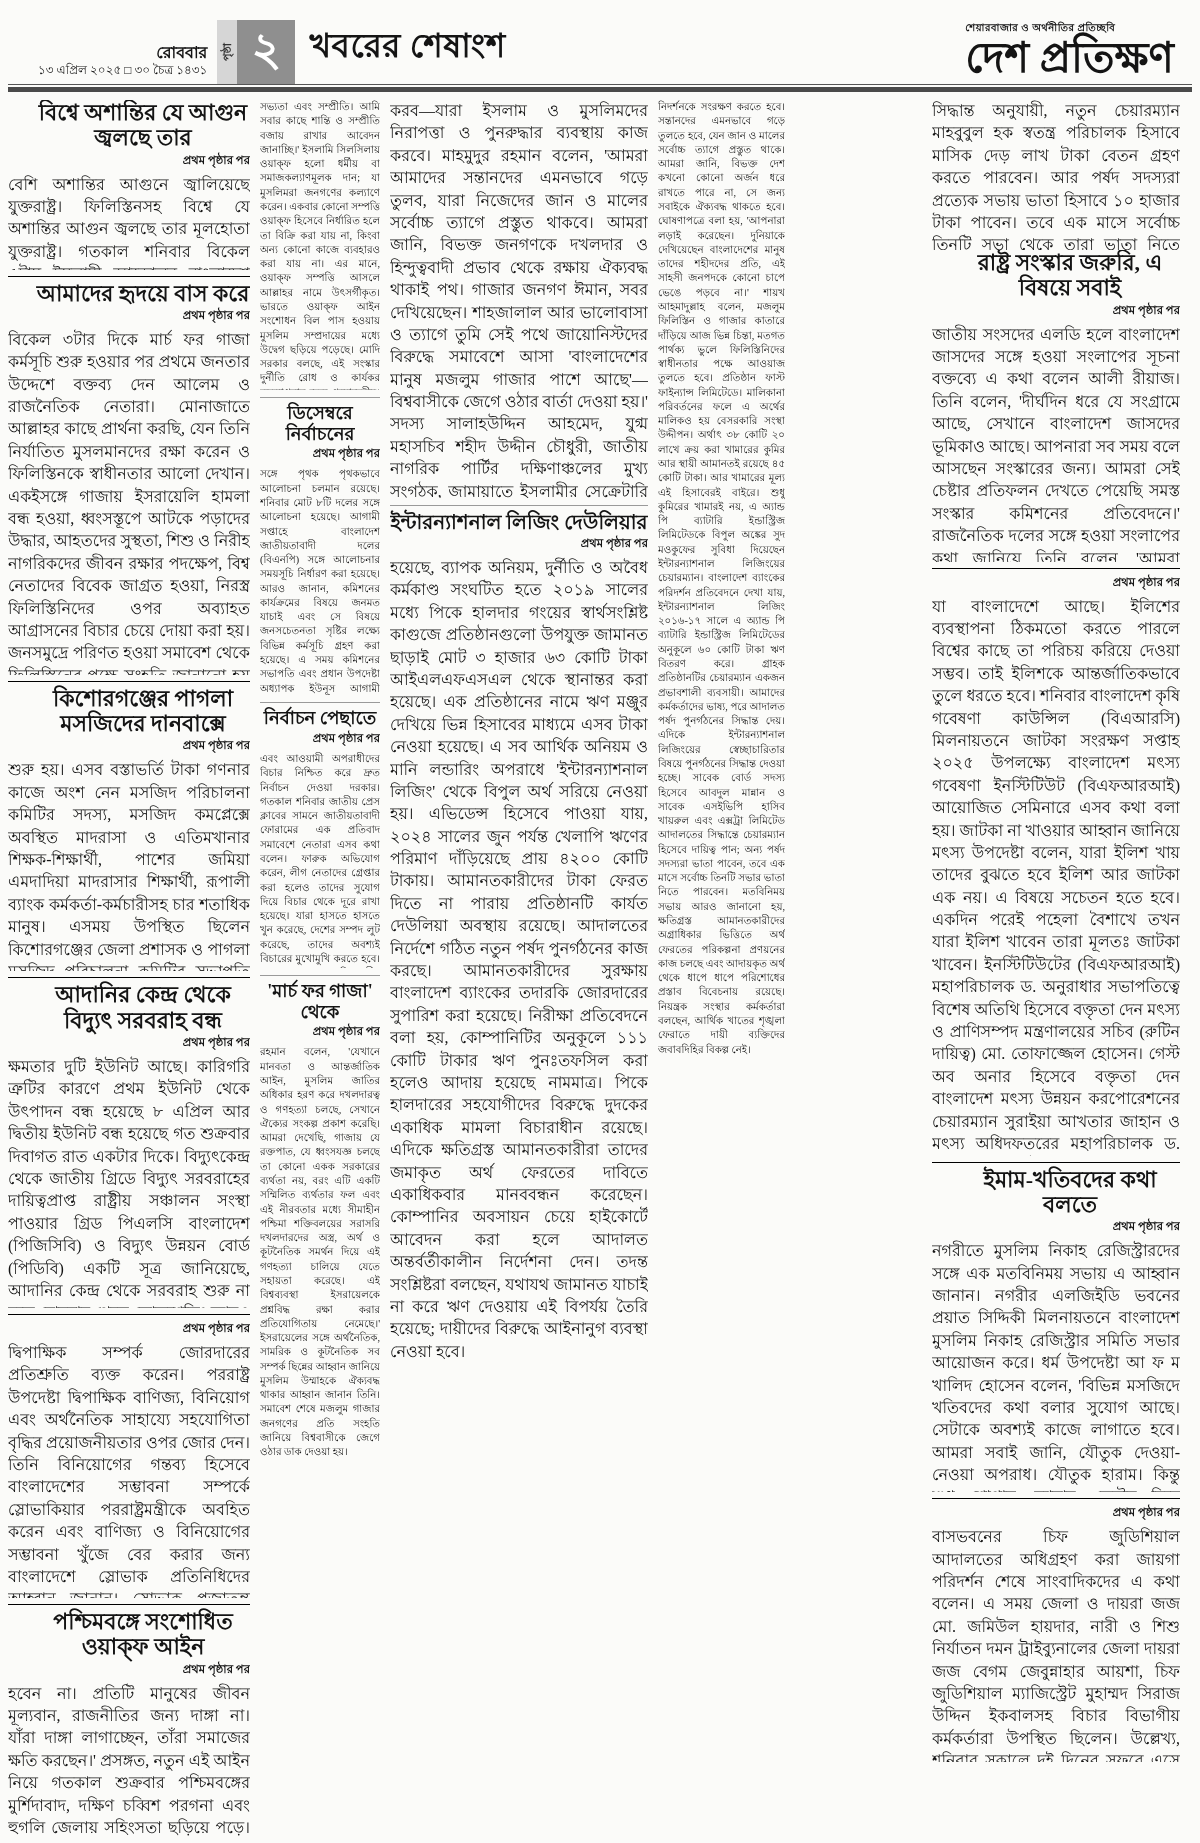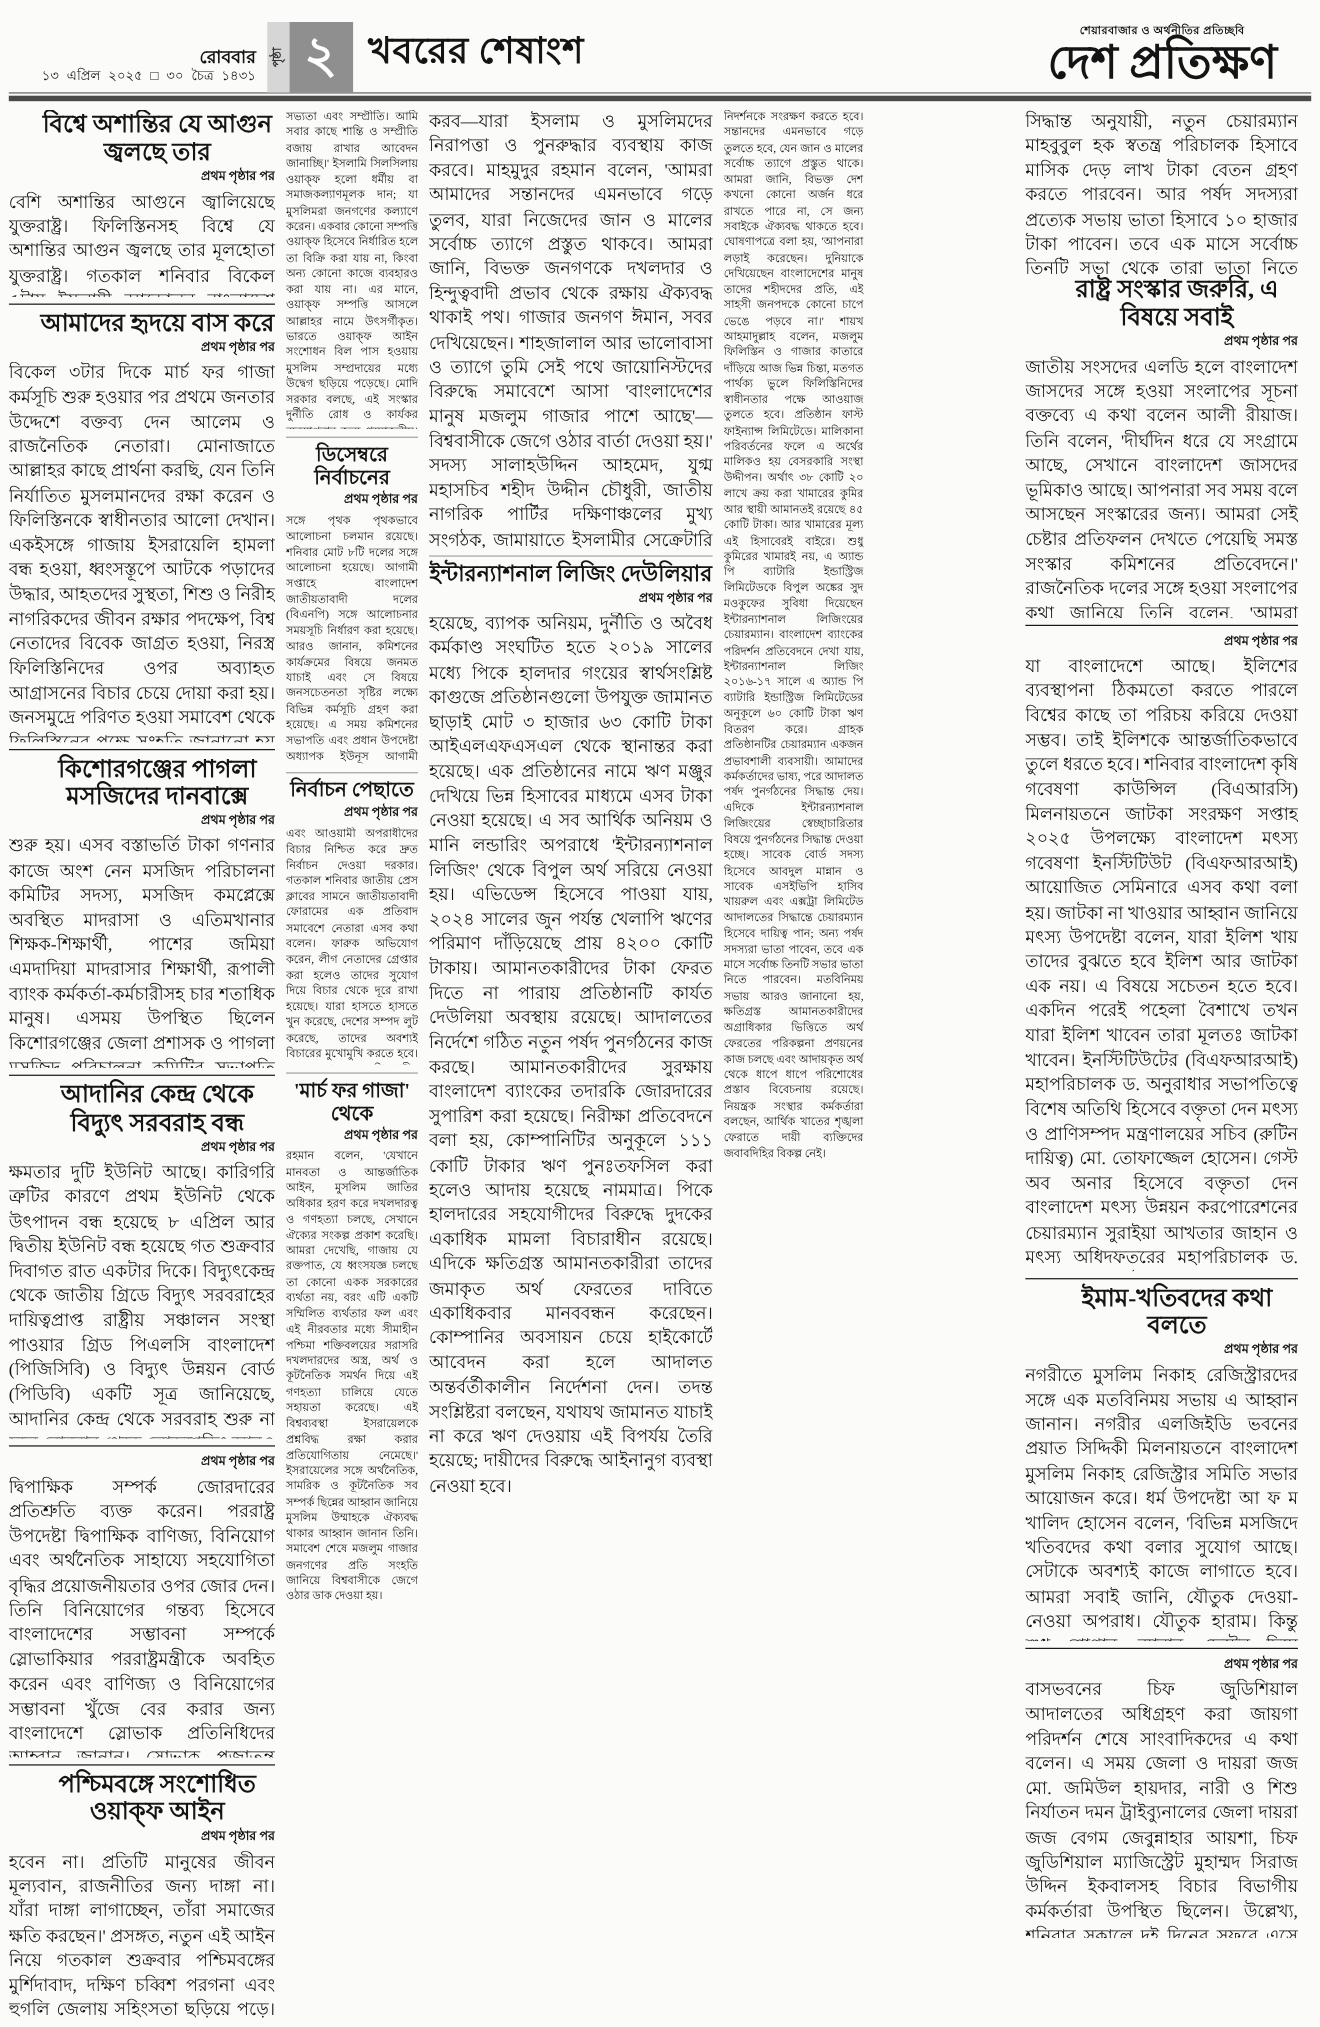--- a/index.html
+++ b/index.html
@@ -3,35 +3,35 @@
 <meta charset="utf-8">
 <style>
   html,body{margin:0;padding:0;background:#e8e8e4;}
   .page{
     position:relative;width:1200px;height:1843px;margin:0 auto;
     background:#fbfbf9;color:#141414;overflow:hidden;
     font-family:"Liberation Serif","DejaVu Serif",serif;
   }
   
   header{display:flex;align-items:flex-end;height:78px;padding:6px 10px 0 10px;}
-  .dateblock{margin-left:28px;text-align:right;line-height:1.25;padding-bottom:6px;font-family:Liberation Mono, monospace;}
+  .dateblock{margin-left:28px;text-align:right;line-height:1.25;padding-bottom:6px;}
   .day{font-weight:bold;font-size:16px;}
   .dateline{font-size:12px;}
   .pagebadge{display:flex;align-items:stretch;margin-left:10px;height:64px;}
   .pglabel{
     background:#d6d6d6;color:#333;width:20px;font-size:11px;font-weight:bold;
     writing-mode:vertical-rl;transform:rotate(180deg);
     display:flex;align-items:center;justify-content:center;
   }
   .pgnum{
     background:#8f8f8f;color:#fff;width:58px;font-size:46px;font-weight:bold;
     display:flex;align-items:center;justify-content:center;
   }
   .sectiontitle{font-size:33px;font-weight:bold;margin-left:14px;padding-bottom:8px;letter-spacing:.5px;}
-  .masthead{margin-left:auto;margin-right:29px;text-align:center;padding-bottom:4px;}
+  .masthead{margin-left:auto;margin-right:16px;padding-bottom:4px;}
   .tagline{font-size:10px;font-weight:bold;letter-spacing:.5px;}
   .logotext{font-size:42px;font-weight:bold;line-height:1.02;}
   .rule-thin{height:1px;background:#555;margin:0 8px;}
   .rule-thick{height:5px;background:#4a4a4a;margin:2px 8px 0 8px;}
   
   .bands{display:flex;gap:10px;padding:8px 8px 0 8px;height:1738px;overflow:hidden;}
   .band{overflow:hidden;}
   .band-left{width:242px;}
   .band-mid{width:120px;}
   .band-center{width:258px;}

